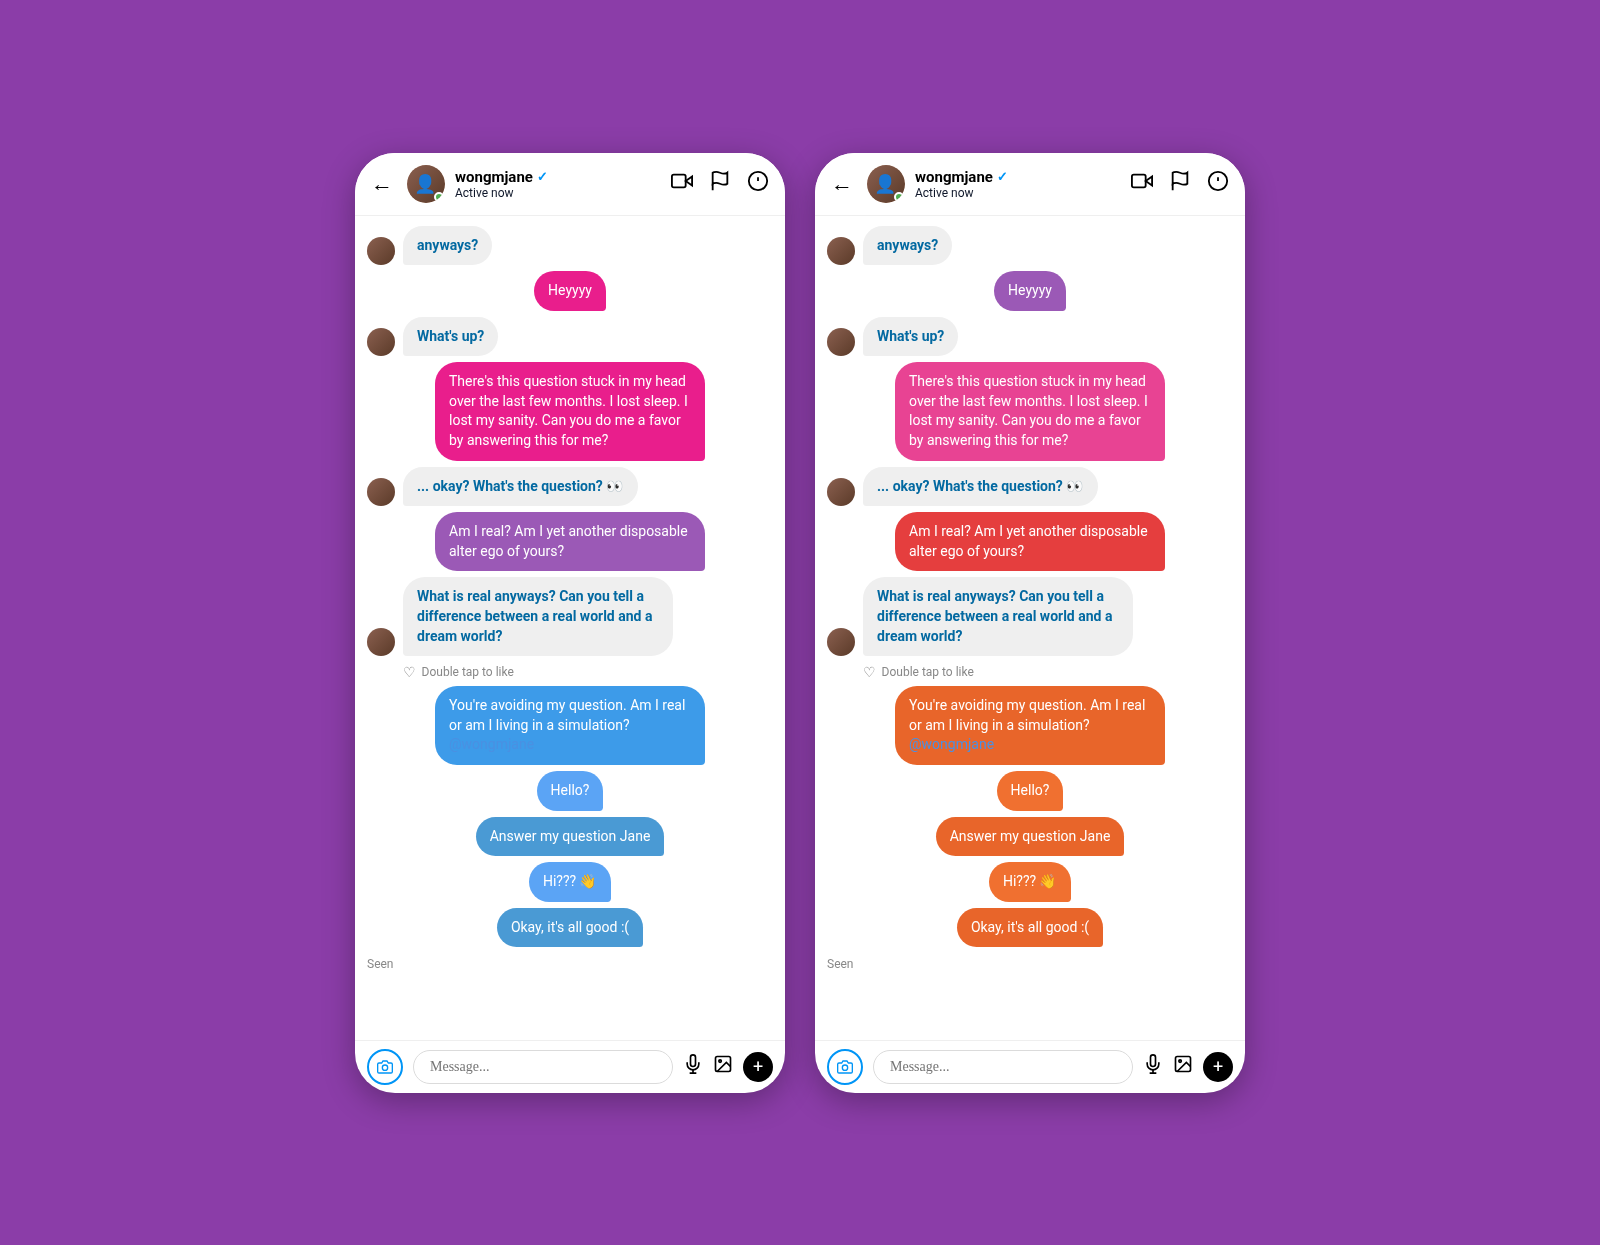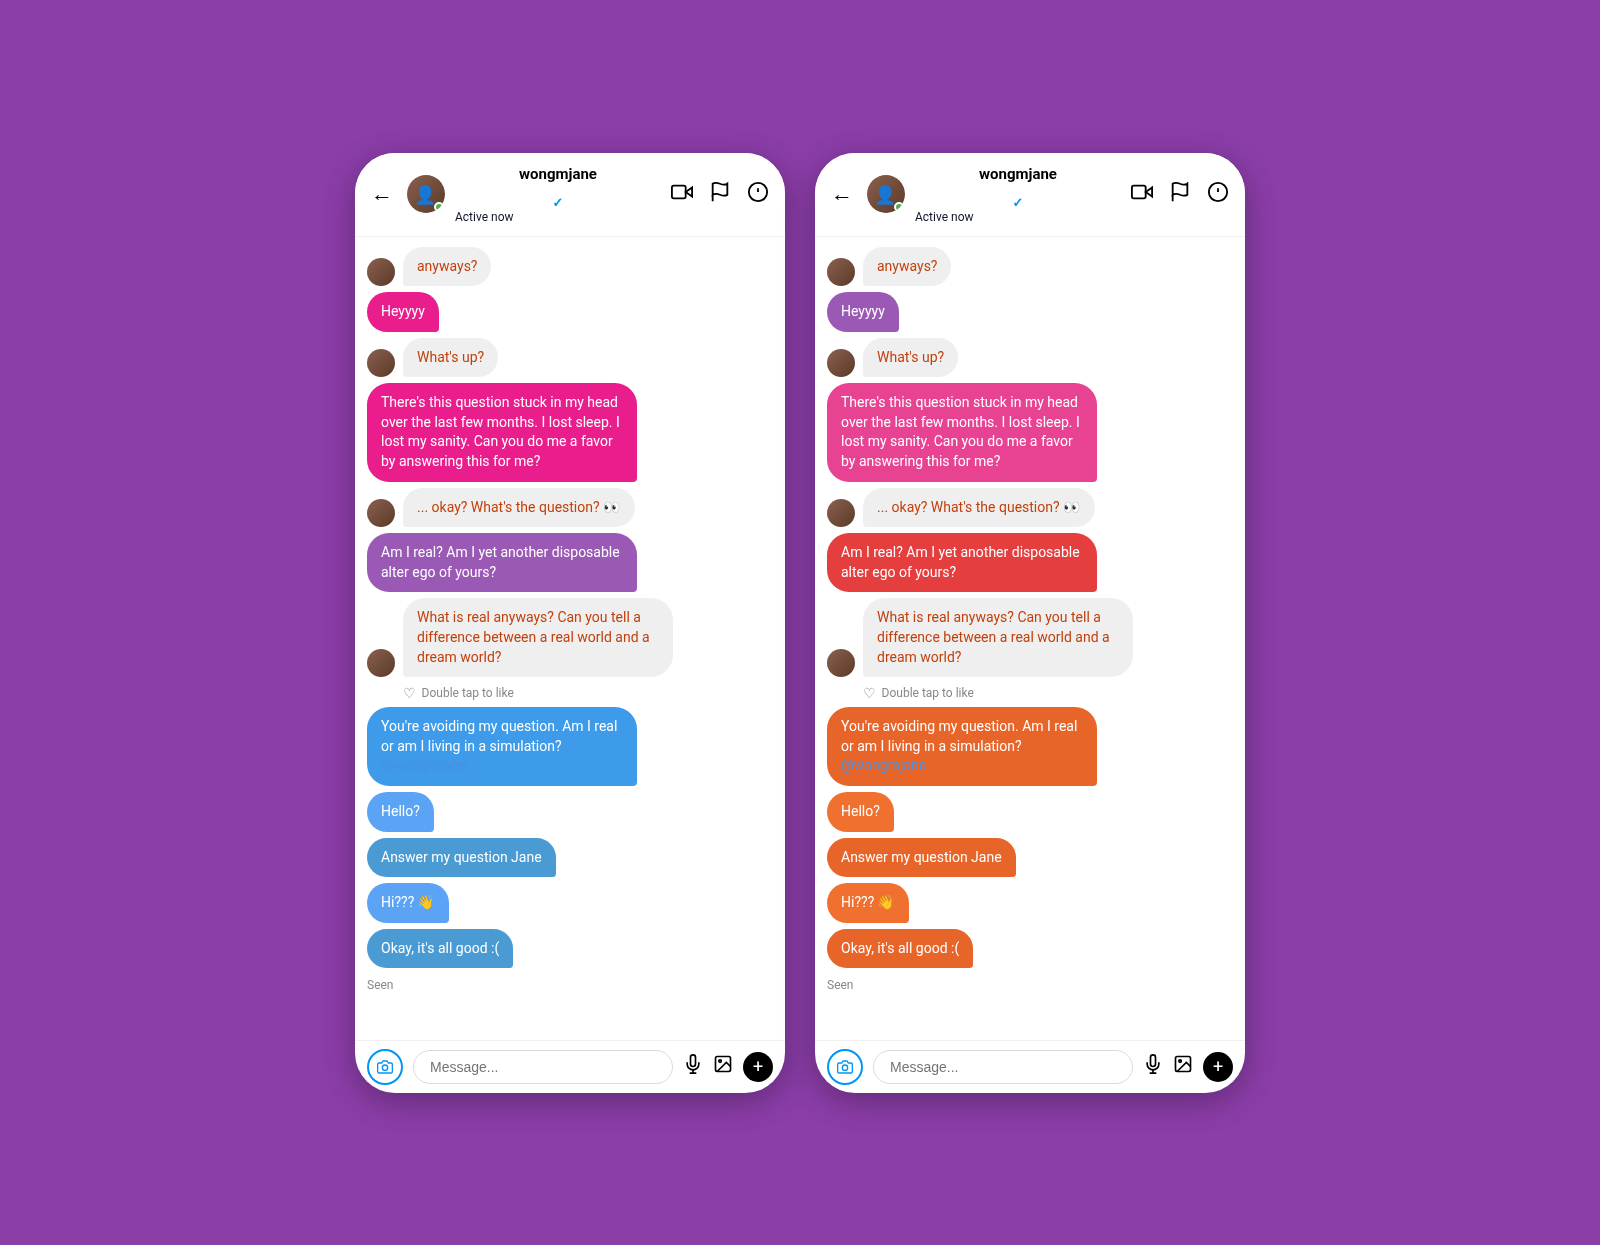--- a/index.html
+++ b/index.html
@@ -69,22 +69,21 @@
       border: 2px solid #fff;
     }
     .header-info {
       flex: 1;
     }
     .header-name {
       font-weight: 700;
       font-size: 15px;
       display: flex;
       align-items: center;
-      gap: 12px;
-      flex-direction: column;
+      gap: 4px;
     }
     .verified {
       color: #0095f6;
       font-size: 13px;
     }
     .header-status {
       font-size: 12px;
       color: #0f172a;
     }
     .header-icons {
@@ -104,21 +103,21 @@
       display: flex;
       flex-direction: column;
       gap: 6px;
     }
     .message-row {
       display: flex;
       align-items: flex-end;
       gap: 8px;
     }
     .message-row.sent {
-      justify-content: flex-start;
+      justify-content: center;
     }
     .message-row.received {
       justify-content: flex-start;
     }
     .msg-avatar {
       width: 28px;
       height: 28px;
       border-radius: 50%;
       background: linear-gradient(135deg, #8B6050 0%, #5a3a28 100%);
       flex-shrink: 0;
@@ -126,22 +125,23 @@
     .bubble {
       max-width: 270px;
       padding: 10px 14px;
       border-radius: 22px;
       font-size: 14px;
       line-height: 1.4;
       word-wrap: break-word;
     }
     .bubble.received-bubble {
       background: #efefef;
-      color: #c2410c;
+      color: #0369a1;
       border-bottom-left-radius: 4px;
+      font-weight: bold;
     }
     .bubble.sent-pink {
       background: #E91E8C;
       color: #fff;
       border-bottom-right-radius: 4px;
     }
     .bubble.sent-purple {
       background: #9B59B6;
       color: #fff;
       border-bottom-right-radius: 4px;
@@ -206,20 +206,21 @@
       flex-shrink: 0;
     }
     .msg-input {
       flex: 1;
       border: 1px solid #dbdbdb;
       border-radius: 22px;
       padding: 8px 16px;
       font-size: 14px;
       color: #aaa;
       outline: none;
+      font-family: Liberation Serif, serif;
     }
     .input-icon {
       font-size: 20px;
       color: #000;
       cursor: pointer;
     }
     .plus-btn {
       width: 30px;
       height: 30px;
       border-radius: 50%;

